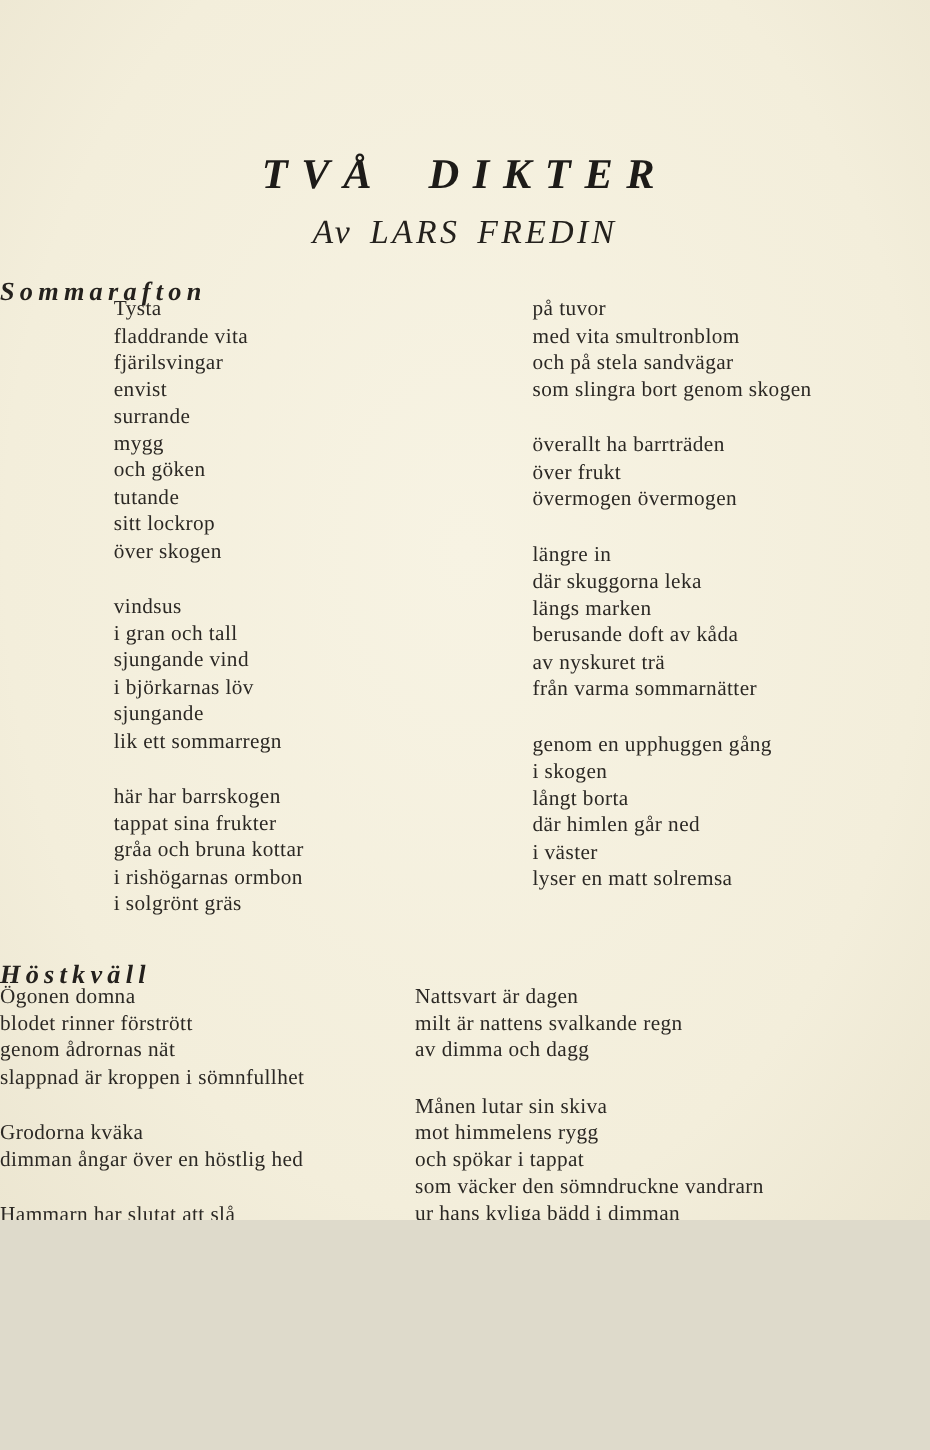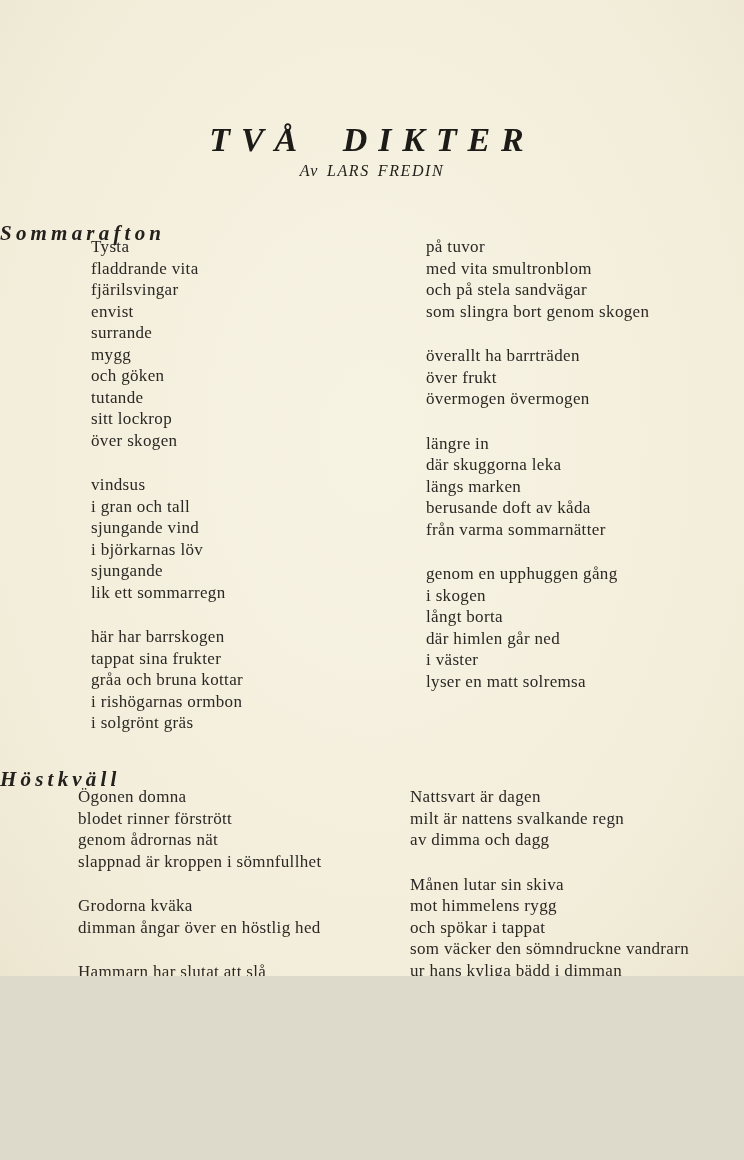--- a/index.html
+++ b/index.html
@@ -19,40 +19,40 @@
     text-align:center;
     font-style:italic;font-weight:bold;
     font-size:34px;line-height:1;
     letter-spacing:0.32em;word-spacing:0.45em;
     color:#1d1b18;
   }
   .byline{
     position:absolute;top:150px;left:0;right:0;
     text-align:center;
     font-style:italic;font-weight:500;
-    font-size:16px;line-height:1;
+    font-size:27px;line-height:1;
     letter-spacing:0.10em;word-spacing:0.15em;
     color:#24211d;
   }
   .poem-title{
     position:absolute;left:0;right:0;
     text-align:left;
     font-style:italic;
     font-size:21px;line-height:1;
     letter-spacing:0.20em;
     color:#24211d;
   }
   #poem1-title{top:202px;}
   #poem2-title{top:748px;}
   .poem-cols{
     position:absolute;left:0;right:0;
     display:grid;
   }
   #poem1-cols{top:236px;padding-left:91px;grid-template-columns:335px auto;}
-  #poem2-cols{top:786px;padding-left:78px;grid-template-columns:332px auto;}
+  #poem2-cols{top:786px;grid-template-columns:332px auto;}
   .stanza{margin:0 0 23px 0;}
   .line{
     font-size:17px;
     line-height:21.5px;
     letter-spacing:0.02em;
     white-space:nowrap;
     color:#2b2824;
   }
   .page-number-wrap{
     position:absolute;top:1066px;left:0;right:0;
@@ -118,20 +118,21 @@
         <div class="stanza">
           <div class="line">överallt ha barrträden</div>
           <div class="line">över frukt</div>
           <div class="line">övermogen övermogen</div>
         </div>
         <div class="stanza">
           <div class="line">längre in</div>
           <div class="line">där skuggorna leka</div>
           <div class="line">längs marken</div>
           <div class="line">berusande doft av kåda</div>
+          <div class="line">av nyskuret trä</div>
           <div class="line">från varma sommarnätter</div>
         </div>
         <div class="stanza">
           <div class="line">genom en upphuggen gång</div>
           <div class="line">i skogen</div>
           <div class="line">långt borta</div>
           <div class="line">där himlen går ned</div>
           <div class="line">i väster</div>
           <div class="line">lyser en matt solremsa</div>
         </div>

